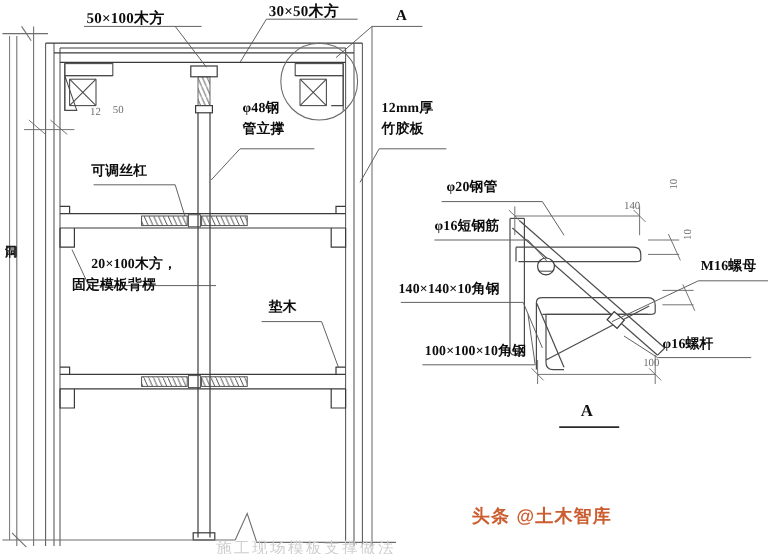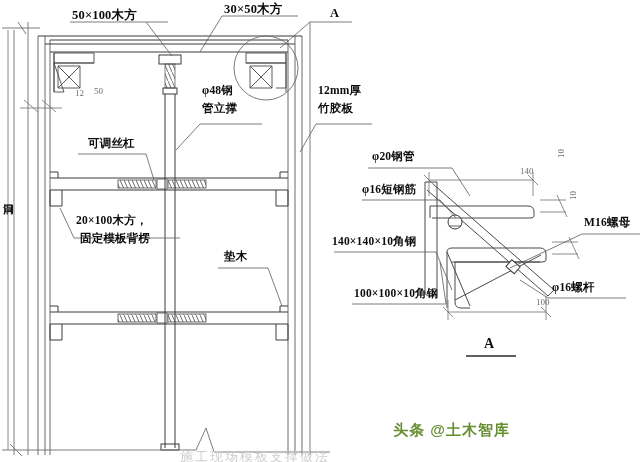--- a/index.html
+++ b/index.html
@@ -35,21 +35,21 @@
     writing-mode:vertical-rl;text-orientation:upright;
     letter-spacing:1px;
   }
   .sect-a{
     position:absolute;font-size:14px;font-weight:700;color:#111;
     font-family:"Liberation Serif","DejaVu Serif",serif;
   }
   #watermark{
     position:absolute;right:10px;bottom:22px;
     font-family:"Liberation Sans","DejaVu Sans",sans-serif;
-    font-size:15px;font-weight:700;color:#4d7c0f;opacity:.85;
+    font-size:15px;font-weight:700;color:#c2410c;opacity:.85;
     white-space:nowrap;letter-spacing:1px;
   }
   #faint{
     position:absolute;left:180px;bottom:-4px;
     font-family:"Liberation Sans","DejaVu Sans",sans-serif;
     font-size:13px;color:#cfcfcf;white-space:nowrap;letter-spacing:2px;
   }
 </style>
 </head>
 <body>
@@ -297,24 +297,24 @@
   <div class="lbl cjk s13" style="left:72px;top:8px;">50×100木方</div>
   <div class="lbl cjk s13" style="left:224px;top:2px;">30×50木方</div>
   <div class="lbl s13" style="left:330px;top:6px;font-weight:700;">A</div>
 
   <div class="lbl cjk s12" style="left:202px;top:84px;">φ48钢</div>
   <div class="lbl cjk s12" style="left:202px;top:102px;">管立撑</div>
 
   <div class="lbl cjk s12" style="left:318px;top:84px;">12mm厚</div>
   <div class="lbl cjk s12" style="left:318px;top:102px;">竹胶板</div>
 
-  <div class="lbl cjk s12" style="left:88px;top:137px;font-family:Liberation Mono, monospace;">可调丝杠</div>
+  <div class="lbl cjk s12" style="left:76px;top:137px;font-family:Liberation Mono, monospace;">可调丝杠</div>
 
   <div class="lbl cjk s12" style="left:76px;top:214px;">20×100木方，</div>
-  <div class="lbl cjk s12" style="left:80px;top:232px;">固定模板背楞</div>
+  <div class="lbl cjk s12" style="left:60px;top:232px;">固定模板背楞</div>
 
   <div class="lbl cjk s12" style="left:224px;top:250px;">垫木</div>
 
   <div class="vtext" style="left:1px;top:196px;">洞口</div>
 
   <div class="dim" style="left:27px;top:88px;">12</div>
   <div class="dim" style="left:46px;top:86px;">50</div>
 
   <div class="lbl cjk s12" style="left:372px;top:150px;">φ20钢管</div>
   <div class="lbl cjk s12" style="left:362px;top:183px;">φ16短钢筋</div>

